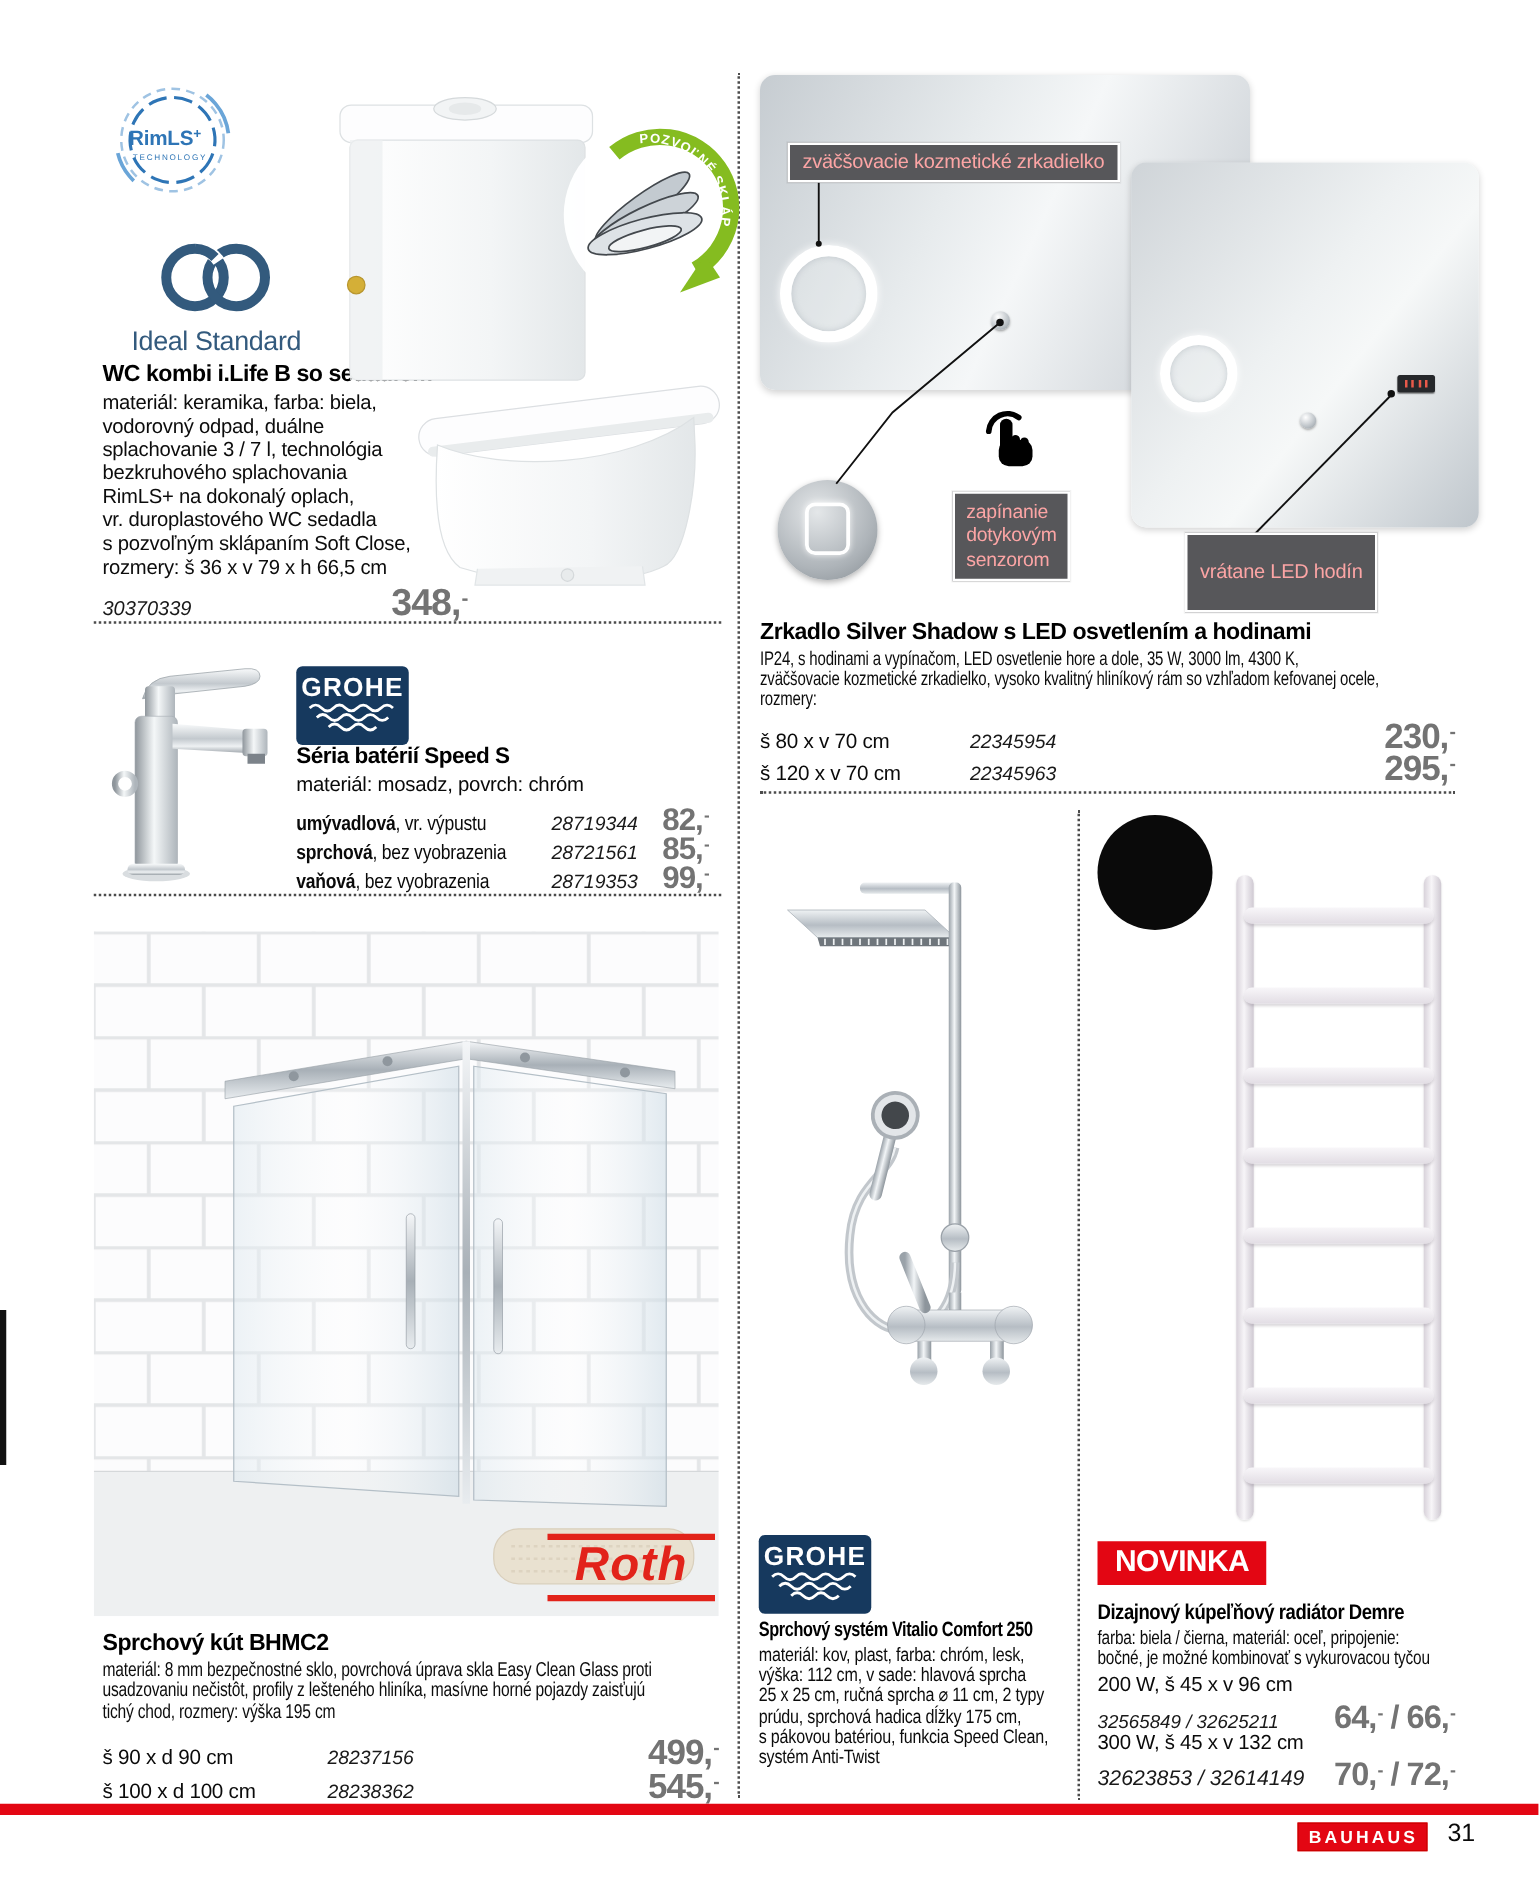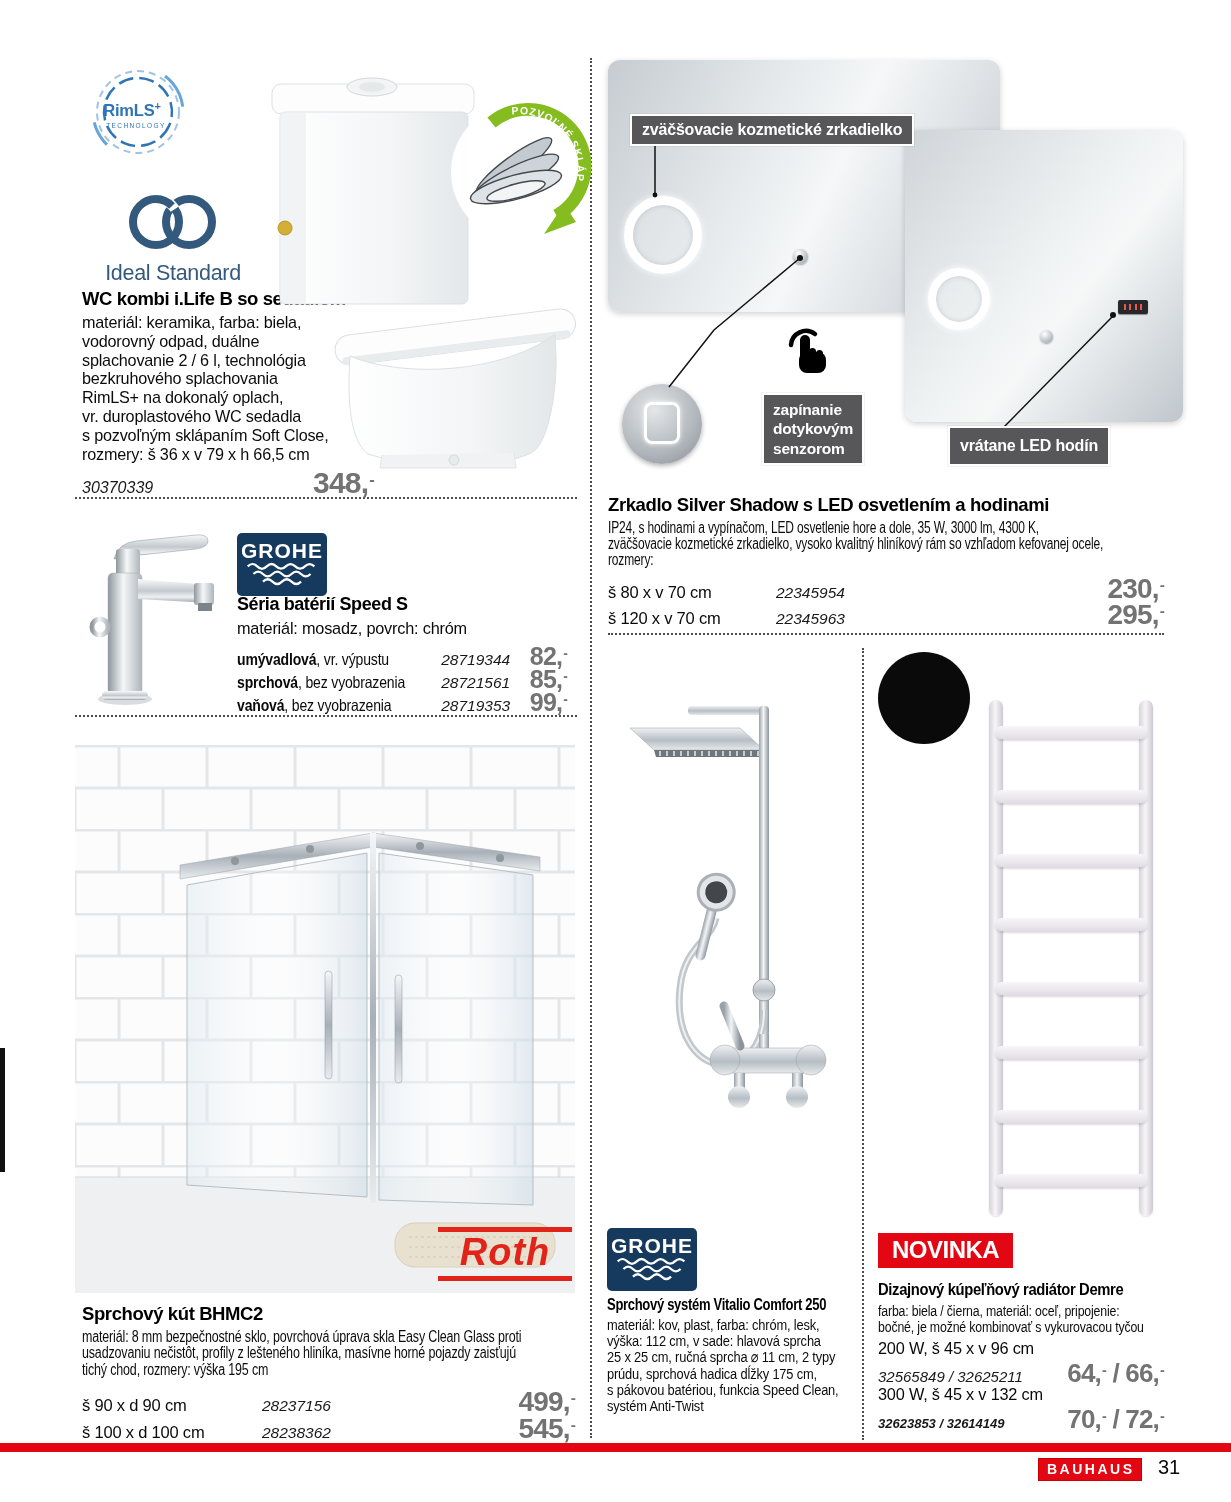--- a/index.html
+++ b/index.html
@@ -9,21 +9,21 @@
   .dot-h{border-top:2px dotted #4c4c4c;height:0;}
   .dot-v{border-left:2px dotted #4c4c4c;width:0;}
   .t-title{font-weight:bold;font-size:18.5px;color:#000;letter-spacing:-0.4px;}
   .t-desc{font-size:16px;line-height:19px;white-space:pre-line;color:#0c0c0c;}
   .sku{font-style:italic;font-size:15.5px;color:#191919;letter-spacing:0;}
   .price{font-weight:bold;color:#737373;letter-spacing:-0.8px;white-space:nowrap;}
   .pd{display:inline-block;font-size:55%;transform:translateY(-0.5em);margin-left:1px;}
   .prow{display:flex;align-items:baseline;}
   .grow{flex:1;}
   .cond{transform-origin:0 50%;display:block;}
-  .lbl{background:#57575a;color:#ffffff;font-weight:bold;border:2px solid #fff;
+  .lbl{background:#57575a;color:#fca5a5;font-weight:normal;border:2px solid #fff;
        box-shadow:0 0 0 1px rgba(0,0,0,.05);line-height:1.25;z-index:6;}
   
   .mirror{border-radius:12px;box-shadow:0 2px 6px rgba(0,0,0,.18);}
   .mirror.big{background:linear-gradient(115deg,#c6ccd1 0%,#e7ebed 38%,#f5f7f8 55%,#c2c8ce 100%);}
   .mirror.small{background:linear-gradient(128deg,#cfd4d8 0%,#eef1f2 45%,#f6f8f8 60%,#bfc6cc 100%);}
   .ring{border-radius:50%;background:rgba(240,244,245,.25);
         box-shadow:0 0 7px rgba(255,255,255,.95), inset 0 0 5px rgba(150,160,168,.45);}
   .ring.big{width:60px;height:60px;border:9px solid #fff;}
   .ring.small{width:46px;height:46px;border:8px solid #fff;}
   .sensor{border-radius:50%;background:radial-gradient(circle at 35% 30%,#ffffff,#bcc2c7 60%,#8e959b);
@@ -116,21 +116,21 @@
       <ellipse cx="66" cy="89" rx="47" ry="12" fill="#dde2e6" transform="rotate(-15 66 89)"></ellipse>
       <ellipse cx="66" cy="93" rx="30" ry="7" fill="#f2f4f5" transform="rotate(-15 66 93)"></ellipse>
     </g>
     <text font-size="10.5" font-weight="bold" fill="#fff" letter-spacing="0.8"><textPath href="#arcT" startOffset="2">POZVOĽNÉ SKLÁPANIE</textPath></text>
   </svg>
 
   <div class="abs" style="left:82px;top:288px;width:292px;">
     <div class="t-title">WC kombi i.Life B so sedadlom</div>
     <div class="t-desc" style="margin-top:3px;line-height:18.8px;font-size:16.2px;">materiál: keramika, farba: biela,
 vodorovný odpad, duálne
-splachovanie 2 / 6 l, technológia
+splachovanie 3 / 7 l, technológia
 bezkruhového splachovania
 RimLS+ na dokonalý oplach,
 vr. duroplastového WC sedadla
 s pozvoľným sklápaním Soft Close,
 rozmery: š 36 x v 79 x h 66,5 cm</div>
     <div class="prow" style="margin-top:3px;">
       <span class="sku" style="font-size:16px;">30370339</span>
       <span class="grow"></span>
       <span class="price" style="font-size:30px;">348,<span class="pd">-</span></span>
     </div>
@@ -279,21 +279,21 @@
     <path d="M200 203 L114 275 L69 332" fill="none" stroke="#111" stroke-width="1.5"></path>
     <circle cx="200" cy="203" r="3" fill="#111"></circle>
     <path d="M404 372 L513 261" stroke="#111" stroke-width="1.5"></path>
     <circle cx="513" cy="260" r="3" fill="#111"></circle>
   </svg>
 
   <div class="lbl abs" style="left:630px;top:114px;padding:4px 10px;font-size:16px;">zväčšovacie kozmetické zrkadielko</div>
   <div class="lbl abs" style="left:762px;top:393px;padding:5px 9px;font-size:15.5px;white-space:pre-line;">zapínanie
 dotykovým
 senzorom</div>
-  <div class="lbl abs" style="left:948px;top:426px;padding:8px 10px;font-size:16px;">vrátane LED hodín</div>
+  <div class="lbl abs" style="left:948px;top:426px;padding:20px 10px;font-size:16px;">vrátane LED hodín</div>
 
   <div class="abs" style="left:608px;top:494px;width:556px;">
     <div class="t-title">Zrkadlo Silver Shadow s LED osvetlením a hodinami</div>
     <div class="t-desc cond" style="margin-top:4px;width:730px;transform:scaleX(0.76);font-size:15.8px;line-height:15.9px;">IP24, s hodinami a vypínačom, LED osvetlenie hore a dole, 35 W, 3000 lm, 4300 K,
 zväčšovacie kozmetické zrkadielko, vysoko kvalitný hliníkový rám so vzhľadom kefovanej ocele,
 rozmery:</div>
     <div class="prow" style="margin-top:5px;height:26px;">
       <span style="width:168px;font-size:16.5px;">š 80 x v 70 cm</span>
       <span class="sku" style="width:170px;">22345954</span>
       <span class="grow"></span>
@@ -388,21 +388,21 @@
     <div class="t-desc cond" style="margin-top:3px;width:360px;transform:scaleX(0.795);font-size:15.5px;line-height:16.2px;">farba: biela / čierna, materiál: oceľ, pripojenie:
 bočné, je možné kombinovať s vykurovacou tyčou</div>
     <div style="margin-top:4px;font-size:16.3px;">200 W, š 45 x v 96 cm</div>
     <div class="prow" style="height:25px;">
       <span class="sku" style="font-size:15px;">32565849 / 32625211</span>
       <span class="grow"></span>
       <span class="price" style="font-size:26px;">64,<span class="pd">-</span> / 66,<span class="pd">-</span></span>
     </div>
     <div style="margin-top:2px;font-size:16.3px;">300 W, š 45 x v 132 cm</div>
     <div class="prow" style="height:25px;">
-      <span class="sku" style="font-size:13px;font-weight:bold;">32623853 / 32614149</span>
+      <span class="sku" style="font-size:17px;">32623853 / 32614149</span>
       <span class="grow"></span>
       <span class="price" style="font-size:26px;">70,<span class="pd">-</span> / 72,<span class="pd">-</span></span>
     </div>
   </div>
 
   <div class="abs" style="left:0;top:1443px;width:1231px;height:9px;background:#e30613;"></div>
   <div class="bauhaus abs" style="left:1038px;top:1458px;">BAUHAUS</div>
   <div class="abs" style="left:1158px;top:1456px;font-weight:normal;font-size:20px;">31</div>
 
 </div>

